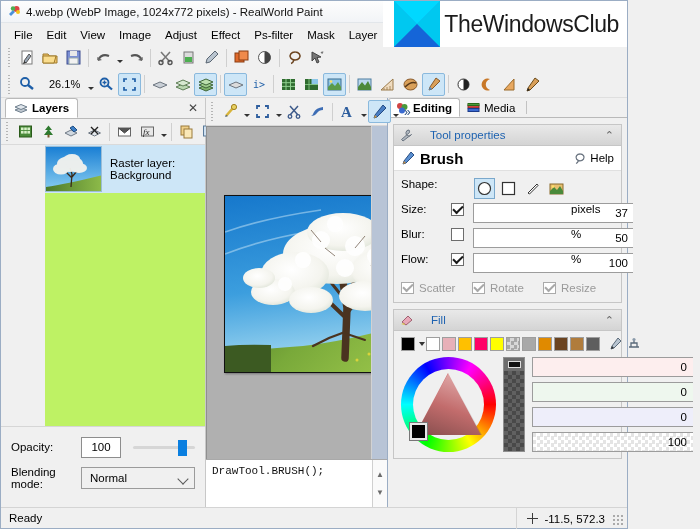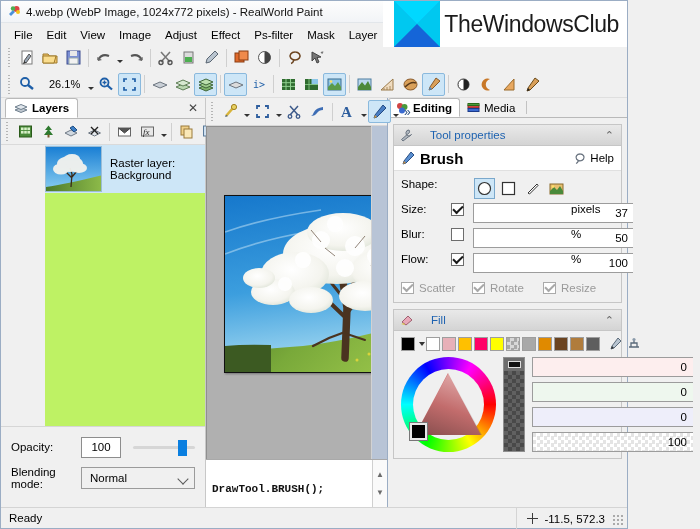--- a/index.html
+++ b/index.html
@@ -88,21 +88,21 @@
   .canvas-area { flex:1 1 auto; background:#b0b0b0; position:relative; overflow:hidden;
                  border-left:1px solid #8f8f8f; border-top:1px solid #8f8f8f;}
   .artboard { position:absolute; left:17px; top:68px; width:235px; height:178px;
               border:1px solid #111; box-shadow:1px 1px 2px rgba(0,0,0,.35); overflow:hidden;}
   .vscroll { width:16px; flex:0 0 16px; background:#f0f0f0; border-left:1px solid #d2d2d2;
              display:flex; flex-direction:column;}
   .vscroll .thumb { background:#b8c4d6; flex:1 1 auto; margin:0;}
   .script-bar { height:48px; flex:0 0 48px; display:flex; background:#fff;
                 border-top:1px solid #a9a9a9; }
   .script-text { flex:1 1 auto; font-family:"Liberation Mono", monospace; font-size:11px;
-                 padding:23px 6px; color:#111;font-weight:bold;}
+                 padding:5px 6px; color:#111;}
   .script-spin { width:15px; flex:0 0 15px; border-left:1px solid #d0d0d0; background:#fafafa;
                  display:flex; flex-direction:column; align-items:center; justify-content:center;
                  gap:9px; color:#6b6b6b; font-size:8px;}
 
   
   .rightdock { width:240px; flex:0 0 240px; background:#f0f0f0;
                border-left:1px solid #9badc4; display:flex; flex-direction:column;}
   .rd-tabrow { height:20px; flex:0 0 20px; display:flex; align-items:flex-start;
                background:#f0f0f0; border-bottom:1px solid #b9b9b9;}
   .rd-tab { height:19px; display:flex; align-items:center; gap:4px; padding:0 7px; font-size:11.5px;}

